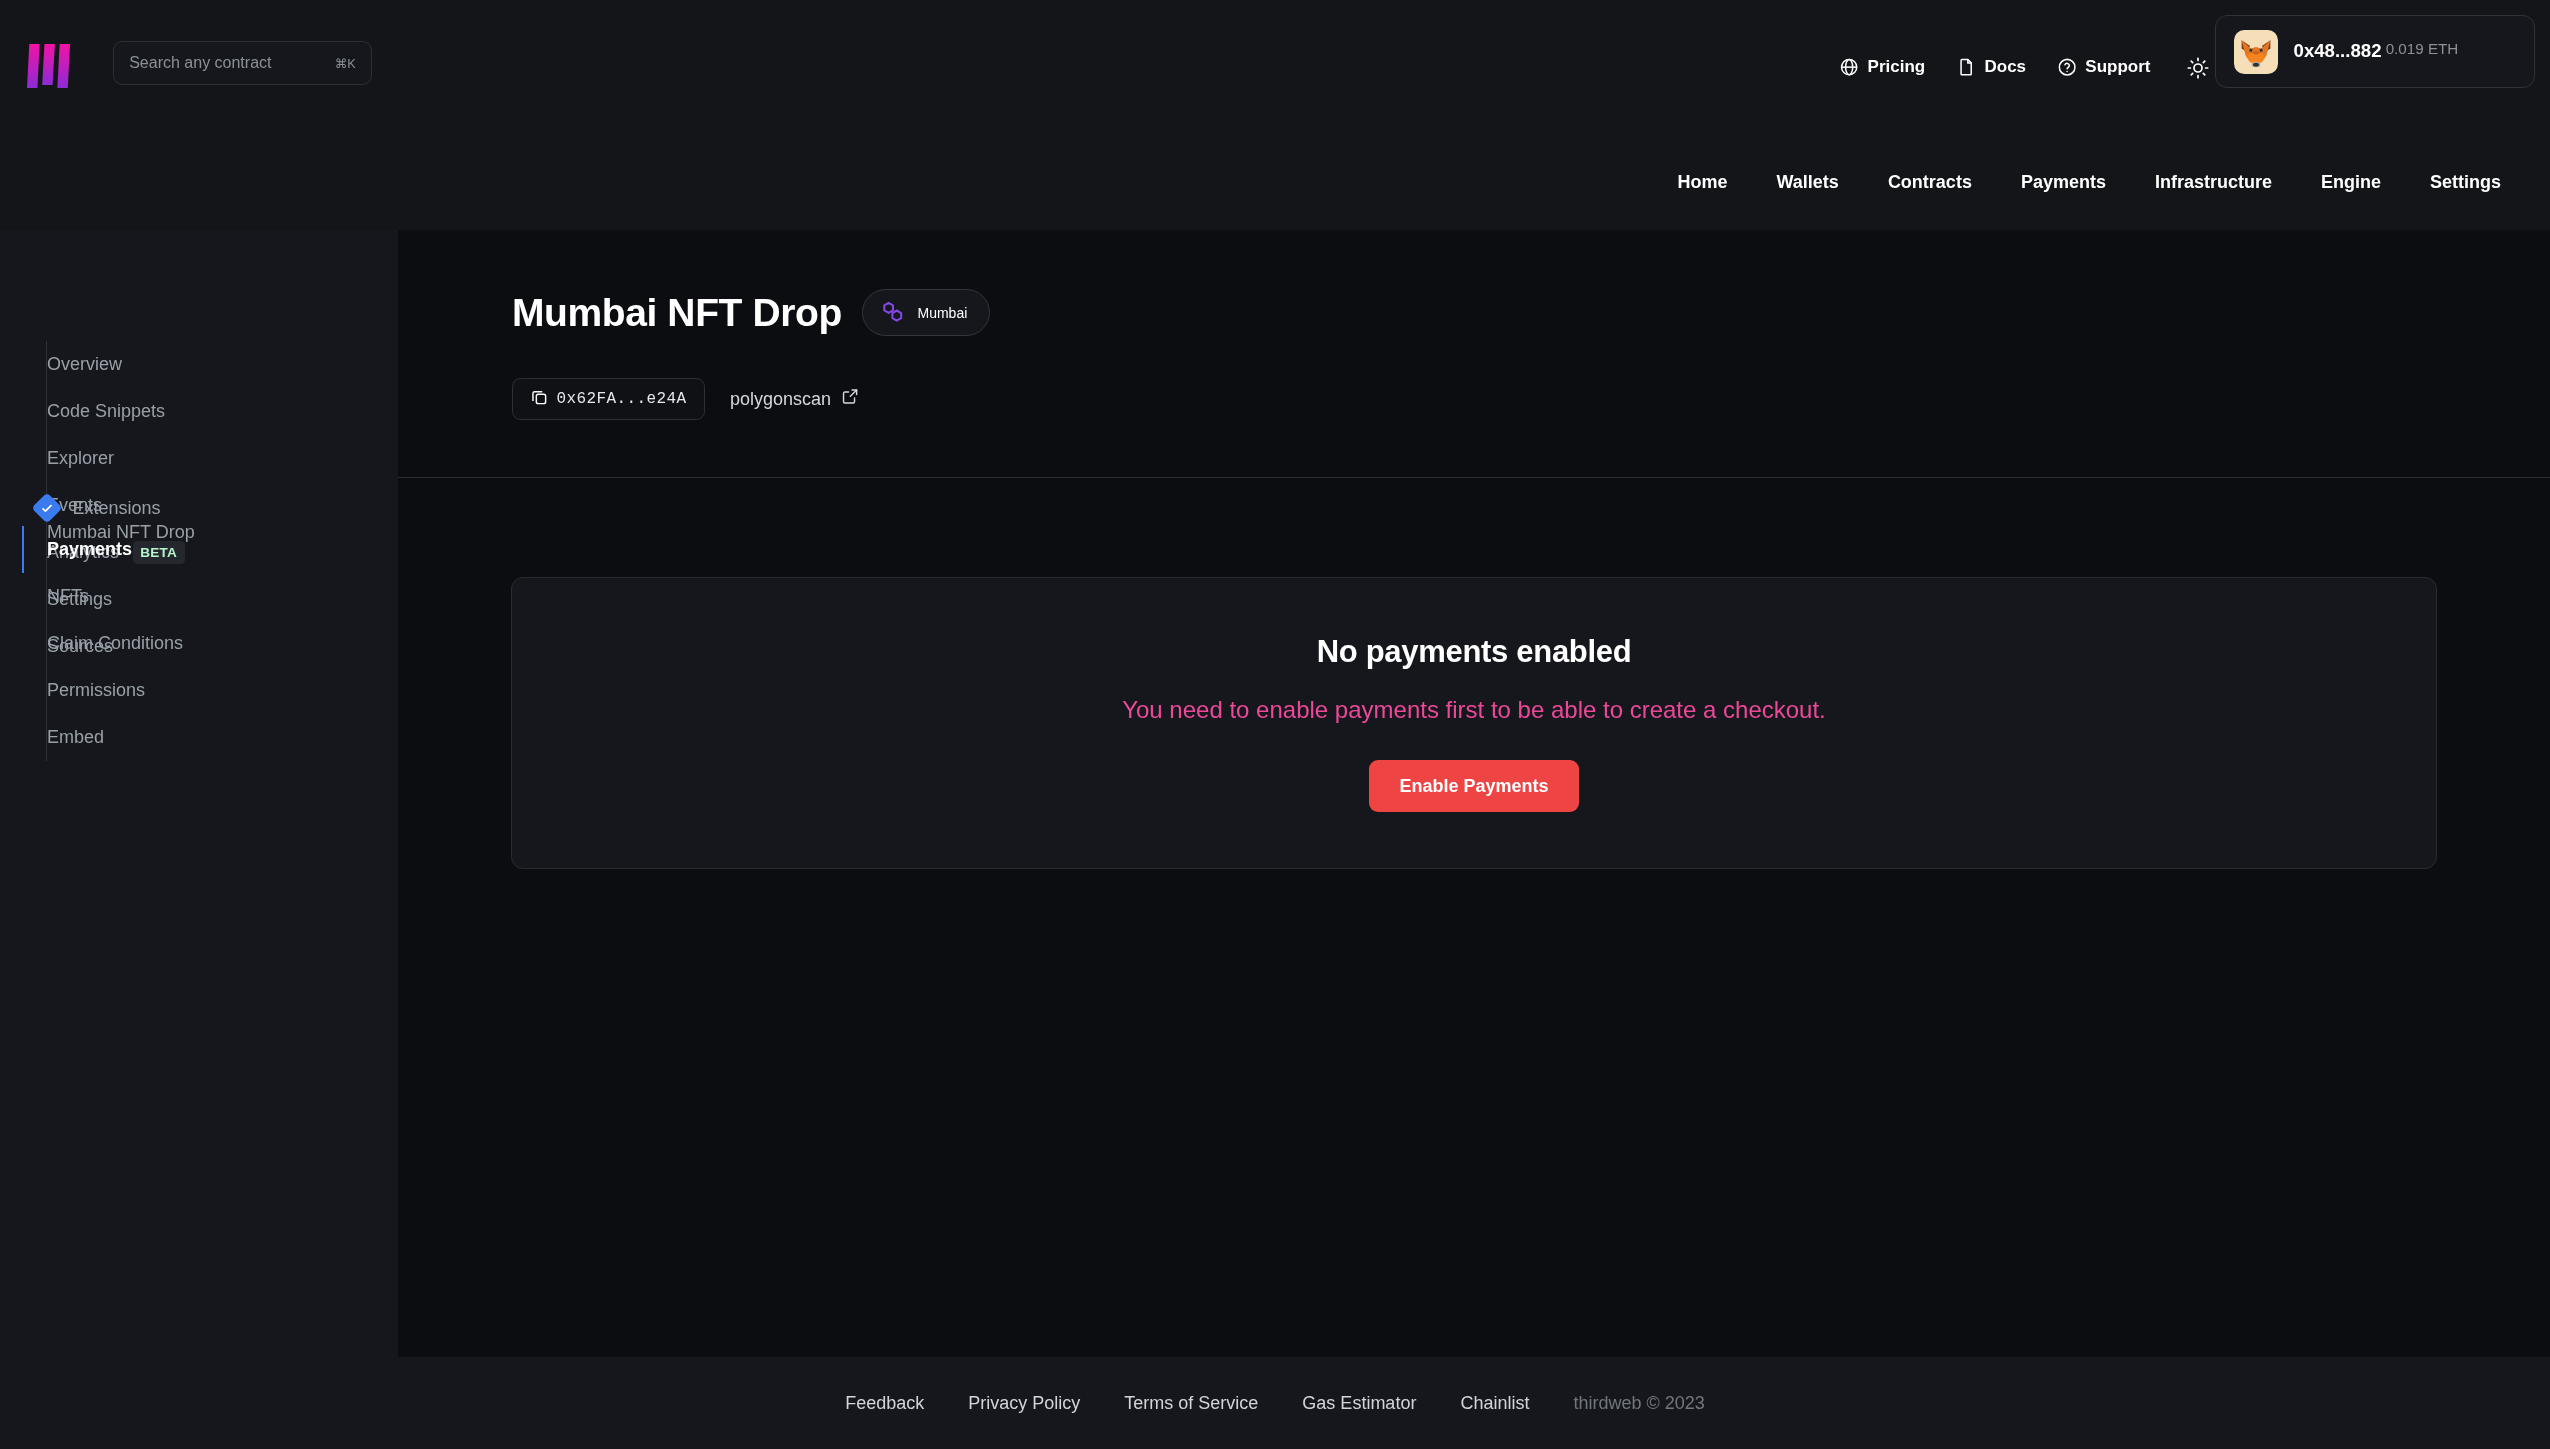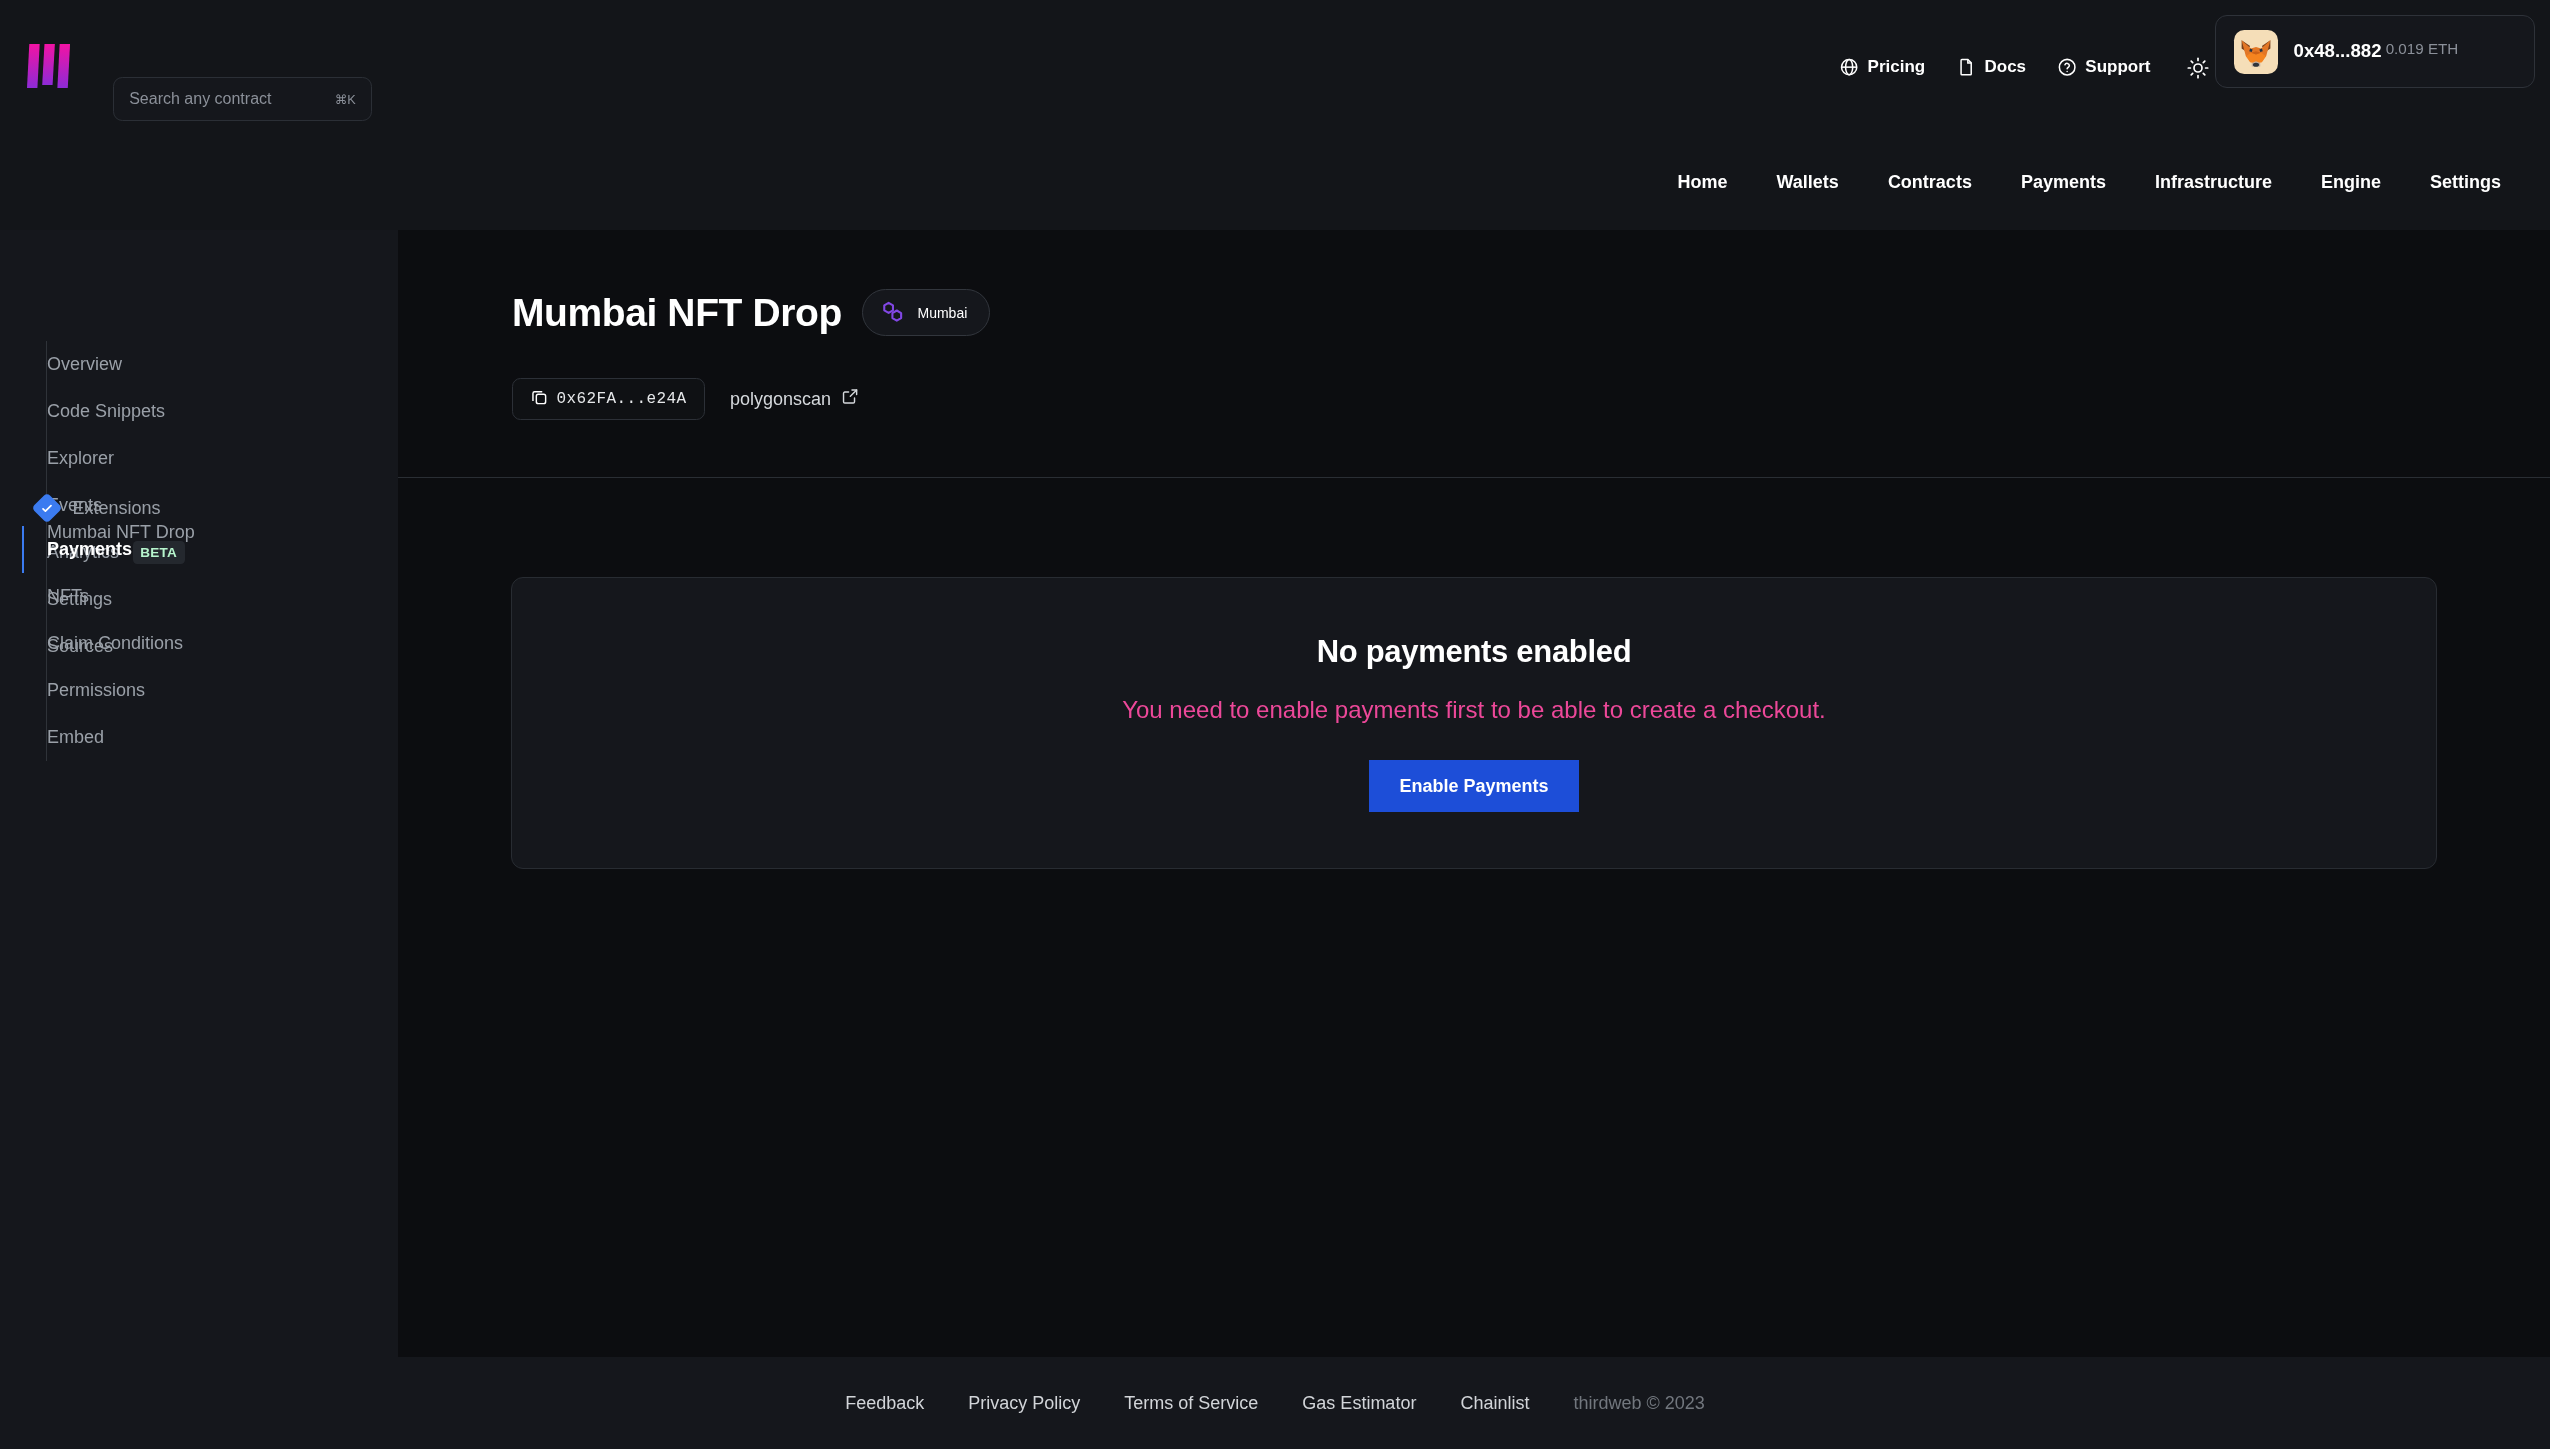--- a/index.html
+++ b/index.html
@@ -45,21 +45,20 @@
   .search-box {
     position: absolute;
     left: 113px; top: 41px;
     width: 259px; height: 44px;
     border: 0.8px solid #2b2f36;
     border-radius: 9.3px;
     background: #15171c;
     display: flex;
     align-items: center;
     padding: 0 15.2px;
-    margin-top: 36px;
   }
   .search-placeholder {
     flex: 1;
     color: #8b9099;
     font-size: 16px;
   }
   .search-kbd {
     color: #8b9099;
     font-size: 12.7px;
   }
@@ -302,26 +301,26 @@
     font-weight: bold;
     letter-spacing: -0.3px;
   }
   .card-sub {
     margin-top: 26px;
     color: #ec4899;
     font-size: 24px;
   }
   .card-btn {
     margin-top: 36px;
-    background: #1d4ed8;
+    background: #ef4444;
     color: #ffffff;
     font-size: 18px;
     font-weight: bold;
     border: none;
-    border-radius: 0;
+    border-radius: 9px;
     padding: 15.2px 30.5px;
     cursor: pointer;
     font-family: "Liberation Sans", sans-serif;
   }
 
   
   .footer {
     position: absolute;
     left: 0; top: 1357px;
     width: 2550px; height: 93px;

